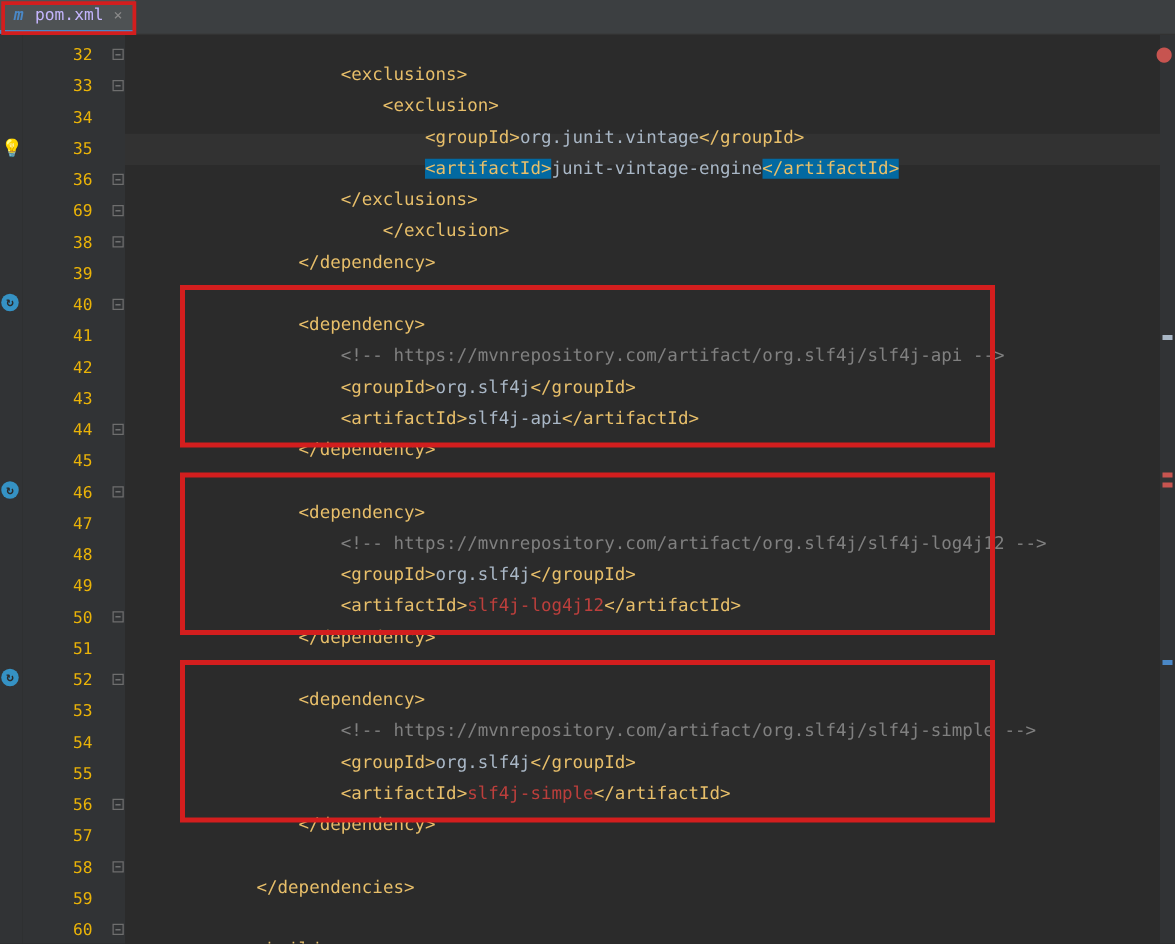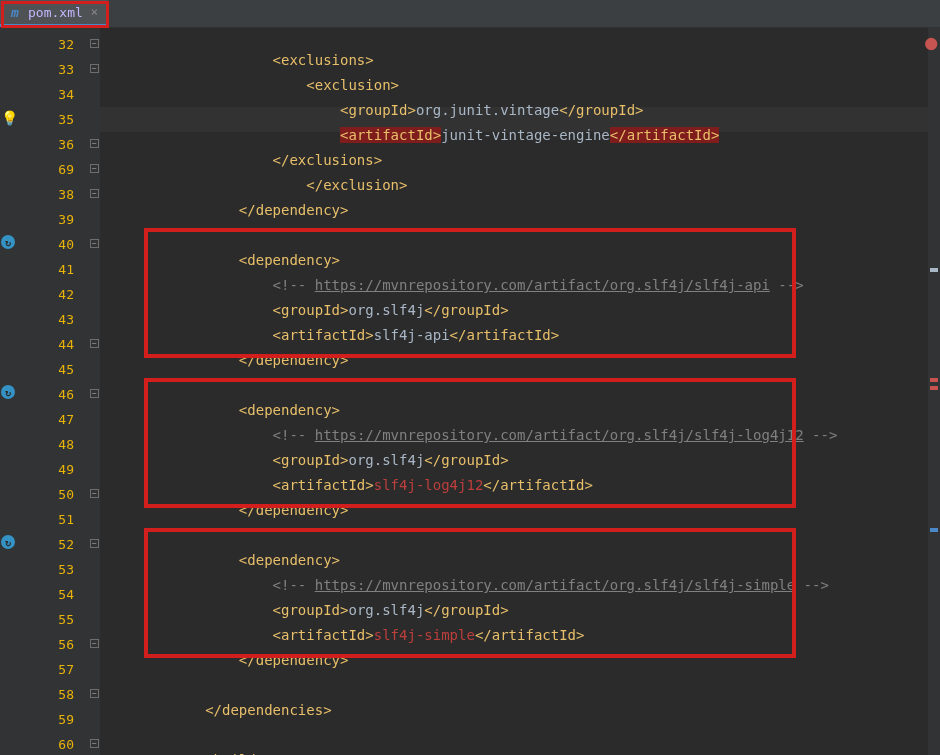--- a/index.html
+++ b/index.html
@@ -87,23 +87,23 @@
   .line {
     height: 25px;
     line-height: 25px;
     white-space: pre;
     padding-left: 4px;
   }
 
   .tag { color: #e8bf6a; }
   .txt { color: #a9b7c6; }
   .cmt { color: #808080; }
-  .url { color: #808080; text-decoration: underline; }
+  .url { color: #808080; }
   .err { color: #bc3f3c; }
-  .hl-open, .hl-close { background: #7f1d1d; color:#e8bf6a; }
+  .hl-open, .hl-close { background: #0369a1; color:#e8bf6a; }
 
   .fold {
     position: absolute;
     left: 2px;
     width: 9px; height: 9px;
     border: 1px solid #6e6e6e;
     font-size: 8px; line-height: 7px;
     text-align: center;
     color: #9e9e9e;
   }

